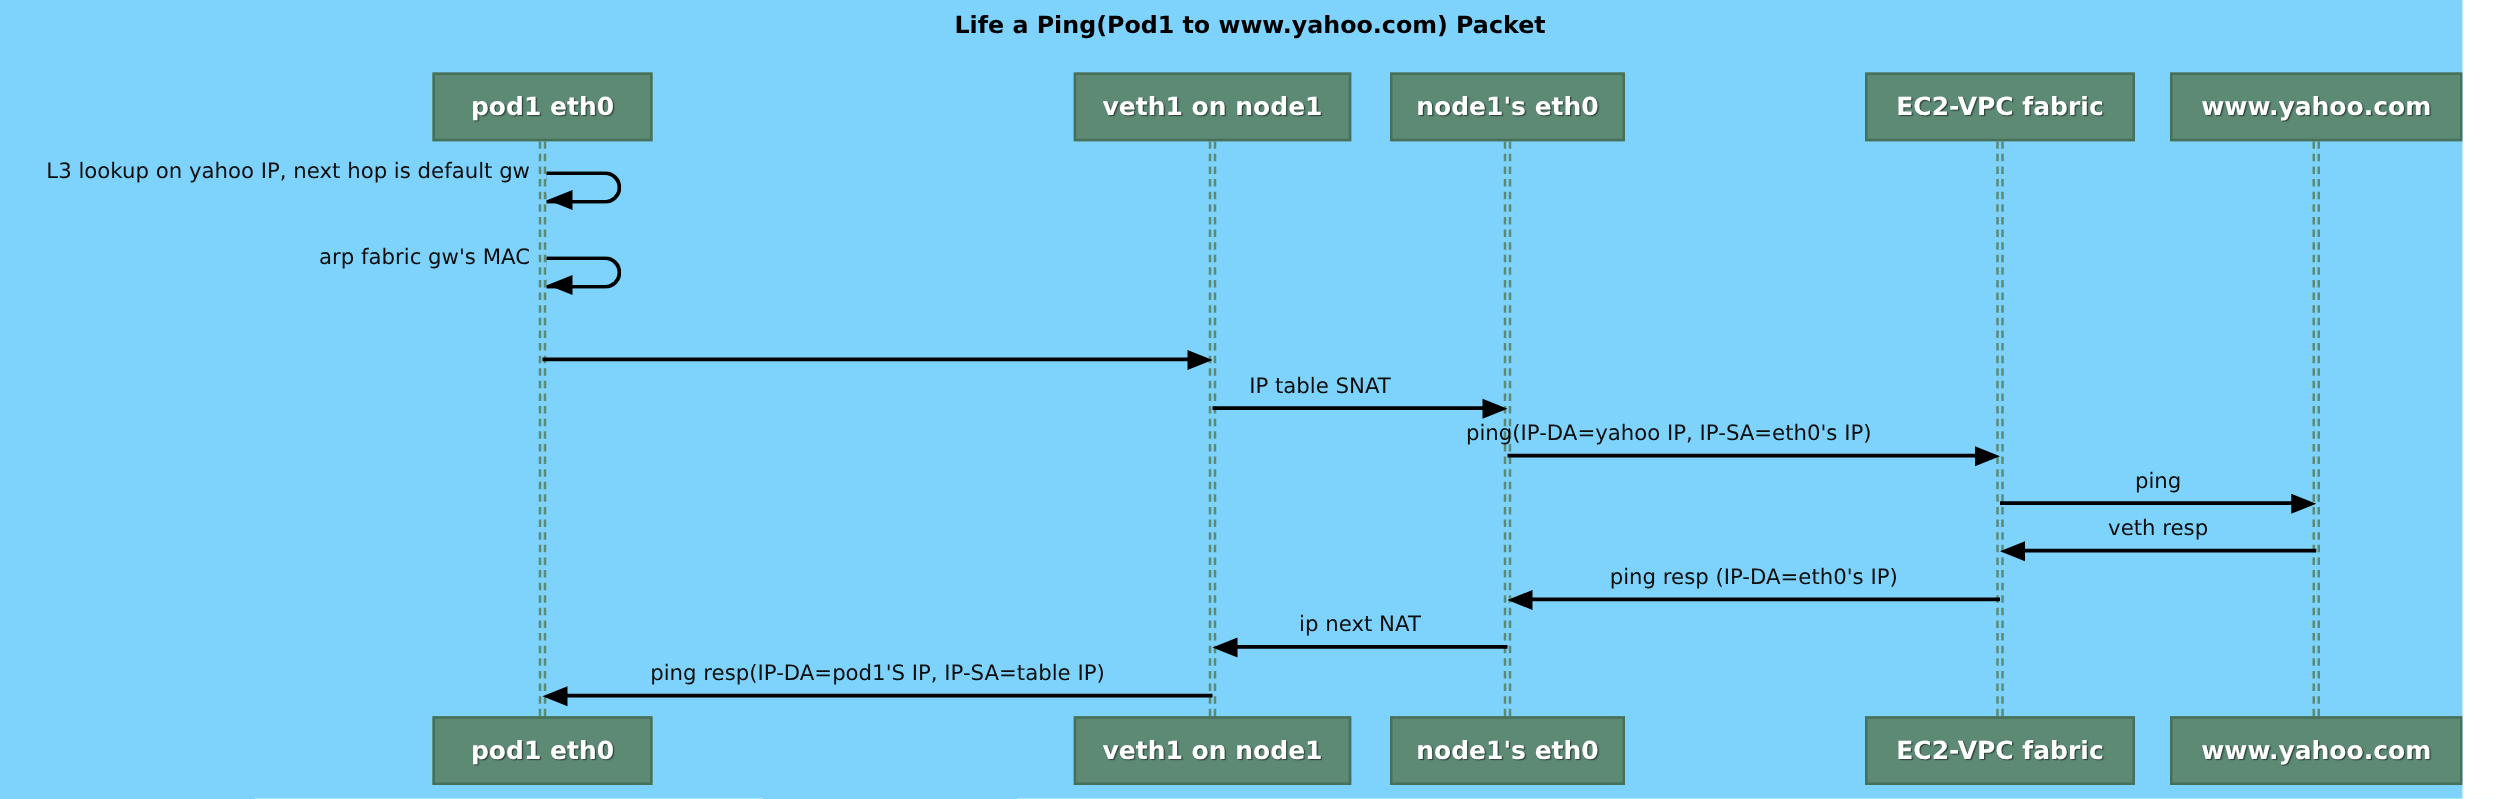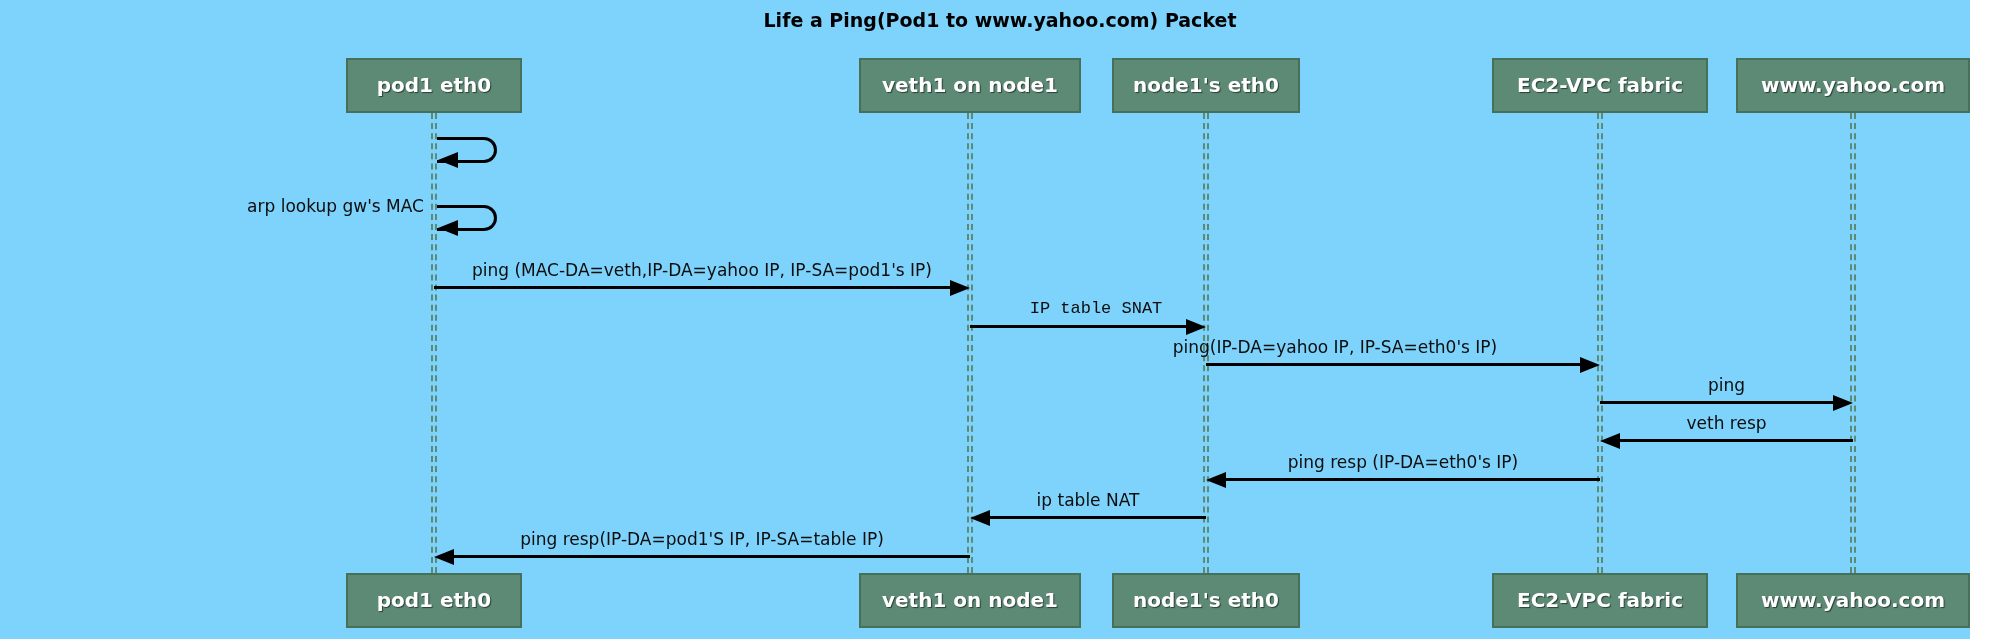--- a/index.html
+++ b/index.html
@@ -51,52 +51,52 @@
   <div class="pbox" style="left:1112px;top:58px;width:188px;">node1's eth0</div>
   <div class="pbox" style="left:1492px;top:58px;width:216px;">EC2-VPC fabric</div>
   <div class="pbox" style="left:1736px;top:58px;width:234px;">www.yahoo.com</div>
 
   <div class="lifeline" style="left:431px;"></div>
   <div class="lifeline" style="left:967px;"></div>
   <div class="lifeline" style="left:1203px;"></div>
   <div class="lifeline" style="left:1597px;"></div>
   <div class="lifeline" style="left:1850px;"></div>
 
+  <div class="selflabel" style="width:424px;top:127px;">L3 lookup on yahoo IP, next hop is default gw</div>
   <div class="selfloop" style="left:437px;top:137px;"></div>
   <div class="arr arr-l" style="left:438px;top:152px;"></div>
 
-  <div class="selflabel" style="width:424px;top:196px;">arp lookup gw's MAC</div>
+  <div class="selflabel" style="width:424px;top:196px;">arp fabric gw's MAC</div>
   <div class="selfloop" style="left:437px;top:205px;"></div>
   <div class="arr arr-l" style="left:438px;top:220px;"></div>
 
-  <div class="mlabel" style="left:444px;top:260px;width:516px;">ping (MAC-DA=veth,IP-DA=yahoo IP, IP-SA=pod1's IP)</div>
   <div class="mline" style="left:434px;top:286px;width:518px;"></div>
   <div class="arr arr-r" style="left:950px;top:280px;"></div>
 
-  <div class="mlabel" style="left:988px;top:299px;width:216px;font-family:Liberation Mono, monospace;">IP table SNAT</div>
+  <div class="mlabel" style="left:948px;top:299px;width:216px;">IP table SNAT</div>
   <div class="mline" style="left:970px;top:325px;width:218px;"></div>
   <div class="arr arr-r" style="left:1186px;top:319px;"></div>
 
   <div class="mlabel" style="left:1148px;top:337px;width:374px;">ping(IP-DA=yahoo IP, IP-SA=eth0's IP)</div>
   <div class="mline" style="left:1206px;top:363px;width:376px;"></div>
   <div class="arr arr-r" style="left:1580px;top:357px;"></div>
 
   <div class="mlabel" style="left:1610px;top:375px;width:233px;">ping</div>
   <div class="mline" style="left:1600px;top:401px;width:235px;"></div>
   <div class="arr arr-r" style="left:1833px;top:395px;"></div>
 
   <div class="mlabel" style="left:1610px;top:413px;width:233px;">veth resp</div>
   <div class="mline" style="left:1618px;top:439px;width:235px;"></div>
   <div class="arr arr-l" style="left:1600px;top:433px;"></div>
 
   <div class="mlabel" style="left:1216px;top:452px;width:374px;">ping resp (IP-DA=eth0's IP)</div>
   <div class="mline" style="left:1224px;top:478px;width:376px;"></div>
   <div class="arr arr-l" style="left:1206px;top:472px;"></div>
 
-  <div class="mlabel" style="left:980px;top:490px;width:216px;">ip table NAT</div>
+  <div class="mlabel" style="left:980px;top:490px;width:216px;">ip next NAT</div>
   <div class="mline" style="left:988px;top:516px;width:218px;"></div>
   <div class="arr arr-l" style="left:970px;top:510px;"></div>
 
   <div class="mlabel" style="left:444px;top:529px;width:516px;">ping resp(IP-DA=pod1'S IP, IP-SA=table IP)</div>
   <div class="mline" style="left:452px;top:555px;width:518px;"></div>
   <div class="arr arr-l" style="left:434px;top:549px;"></div>
 
   <div class="pbox" style="left:346px;top:573px;width:176px;">pod1 eth0</div>
   <div class="pbox" style="left:859px;top:573px;width:222px;">veth1 on node1</div>
   <div class="pbox" style="left:1112px;top:573px;width:188px;">node1's eth0</div>

